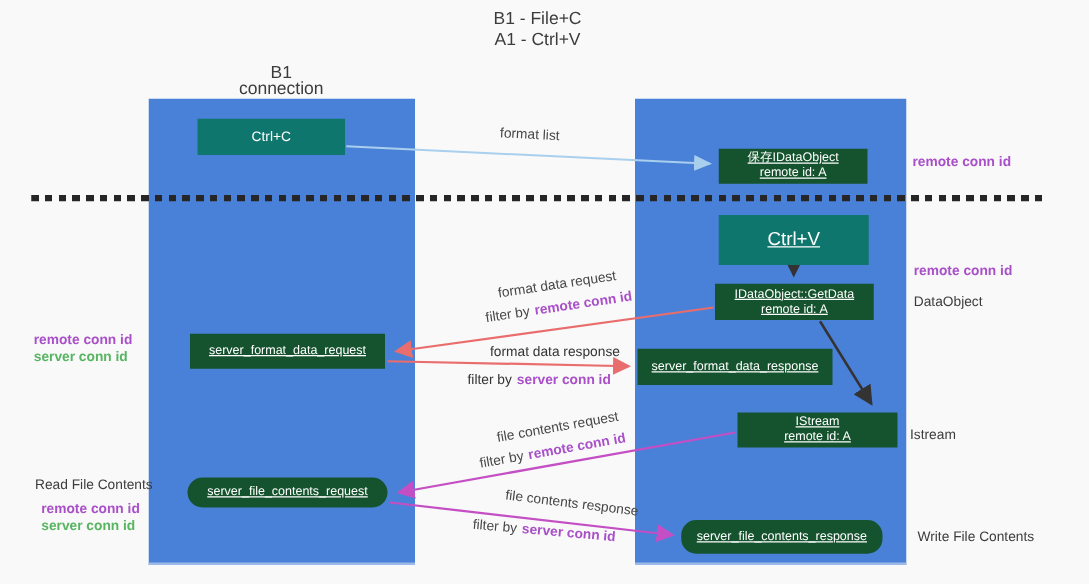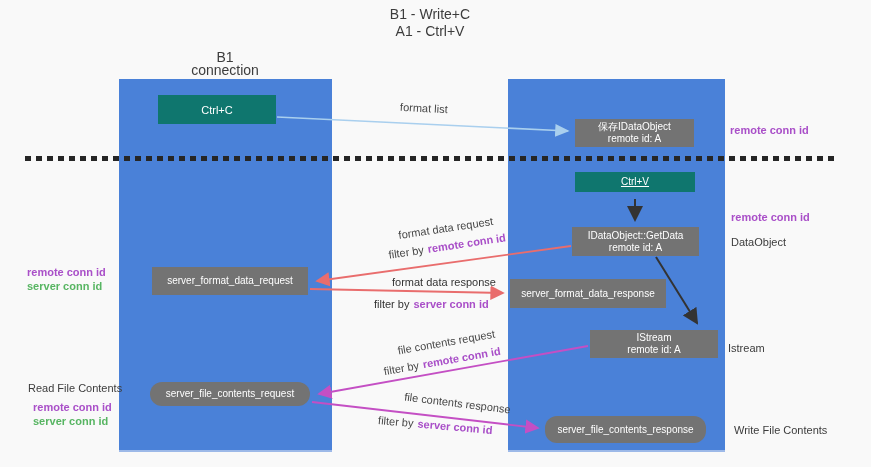--- a/index.html
+++ b/index.html
@@ -10,21 +10,21 @@
   .title-block { position:absolute; left:330px; top:6px; width:200px; text-align:center;
                  font-size:14px; line-height:17px; color:#3c3c3c; }
   .lane-header { position:absolute; text-align:center; font-size:14px; line-height:13px; color:#3c3c3c; }
   .lane { position:absolute; top:79px; height:373px; background:#4a81d8; border-bottom:2px solid #9db9e8; }
 
   .dashline { position:absolute; left:25px; top:156px; width:813px; height:5px;
               background:repeating-linear-gradient(90deg, #262626 0 6px, transparent 6px 11px); }
 
   .node { position:absolute; display:flex; flex-direction:column; align-items:center; justify-content:center;
           color:#ffffff; text-align:center; font-size:10px; line-height:12px; }
-  .node.orange { background:#737373; }
+  .node.orange { background:#14532d;text-decoration:underline; }
   .node.green  { background:#0f766e; }
 
   .lbl { position:absolute; font-size:11px; color:#474747; white-space:nowrap; }
   .lbl .fb { margin-right:4px; }
   .purple { color:#a94fc8; font-weight:bold; }
   .greentx { color:#57b562; font-weight:bold; }
   .dark { color:#3c3c3c; }
   .rot-n8  { transform:rotate(-8.5deg); }
   .rot-n10 { transform:rotate(-10deg); }
   .rot-p3  { transform:rotate(3deg); }
@@ -32,21 +32,21 @@
   .rot-p5  { transform:rotate(5deg); }
 
   svg.arrows { position:absolute; left:0; top:0; width:871px; height:467px; pointer-events:none; }
 </style>
 </head>
 <body>
 
 <div id="canvas">
 
   <div class="title-block">
-    <div>B1 - Write+C</div>
+    <div>B1 - File+C</div>
     <div>A1 - Ctrl+V</div>
   </div>
 
   <div class="lane-header" style="left:165px; top:51px; width:120px;">
     <div>B1</div>
     <div>connection</div>
   </div>
 
   <div class="lane" style="left:119px; width:213px;"></div>
   <div class="lane" style="left:508px; width:217px;"></div>
@@ -79,21 +79,21 @@
 
   <div class="node green" style="left:158px; top:95px; width:118px; height:29px; font-size:11px;">
     <div>Ctrl+C</div>
   </div>
 
   <div class="node orange" style="left:575px; top:119px; width:119px; height:28px;">
     <div>保存IDataObject</div>
     <div>remote id: A</div>
   </div>
 
-  <div class="node green" style="left:575px; top:172px; width:120px; height:20px; font-size:10px;text-decoration:underline;">
+  <div class="node green" style="left:575px; top:172px; width:120px; height:40px; font-size:15px;text-decoration:underline;">
     <div>Ctrl+V</div>
   </div>
 
   <div class="node orange" style="left:572px; top:227px; width:127px; height:29px;">
     <div>IDataObject::GetData</div>
     <div>remote id: A</div>
   </div>
 
   <div class="node orange" style="left:152px; top:267px; width:156px; height:28px;">
     <div>server_format_data_request</div>

